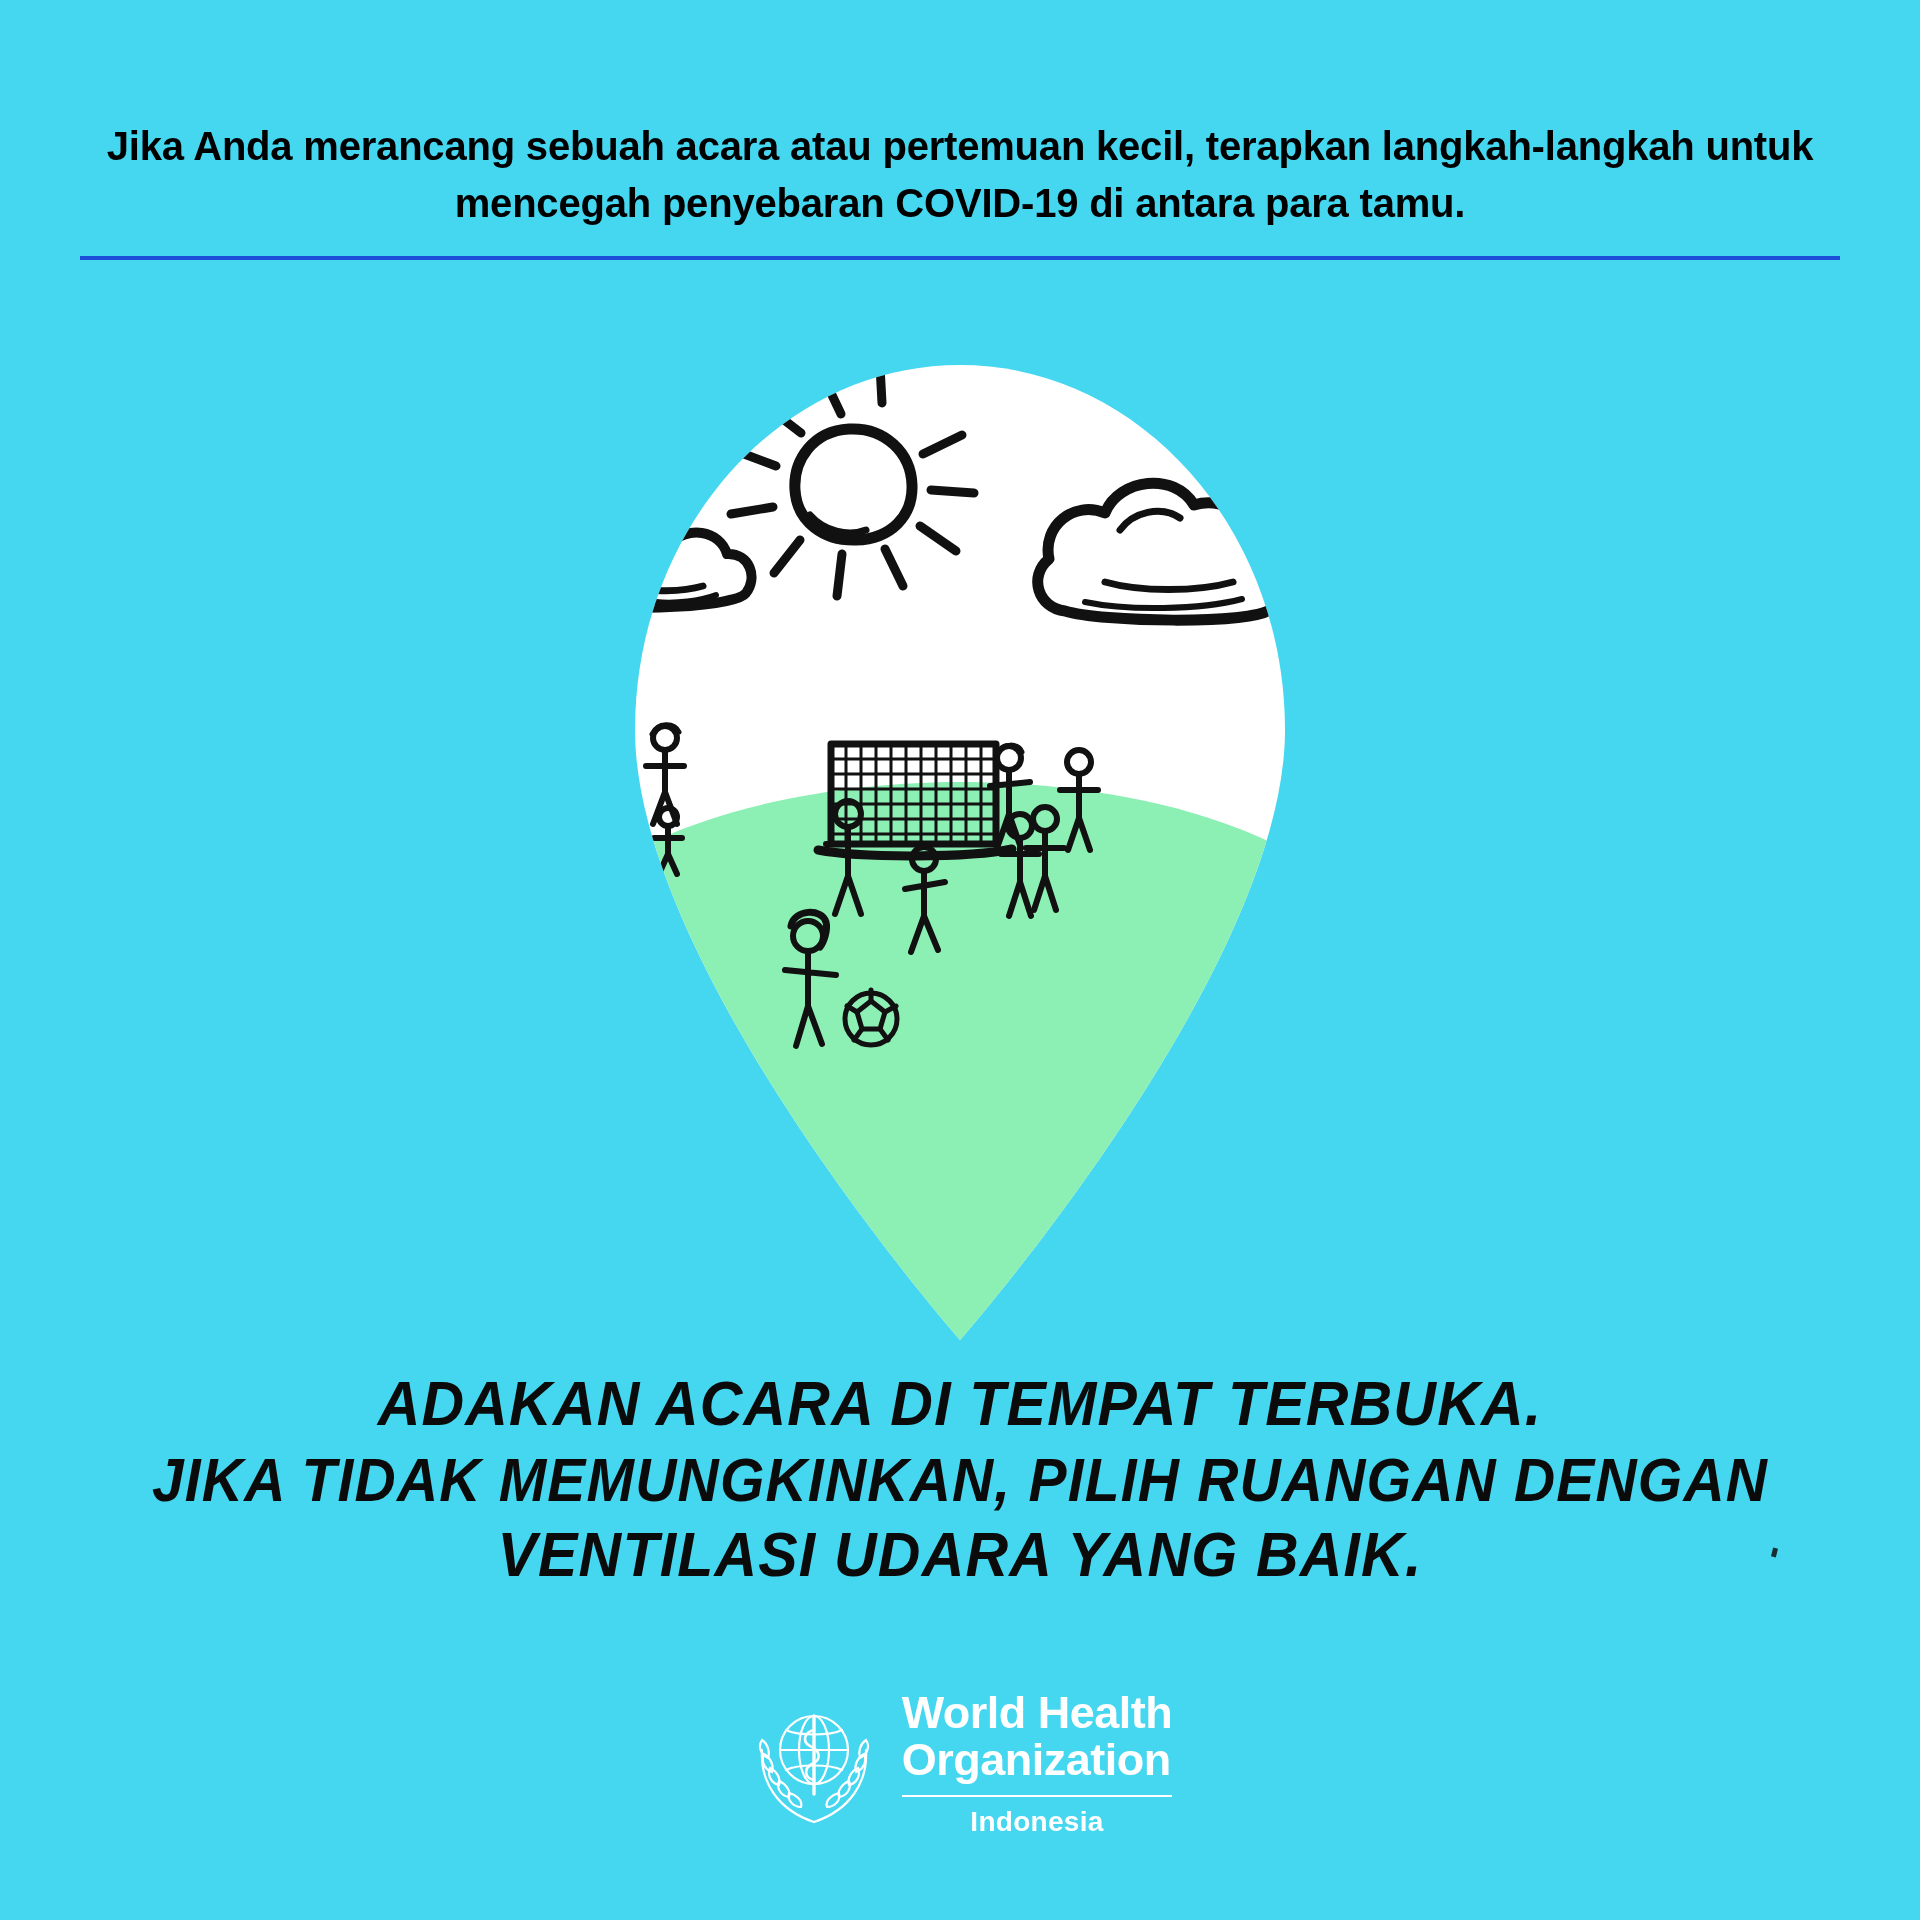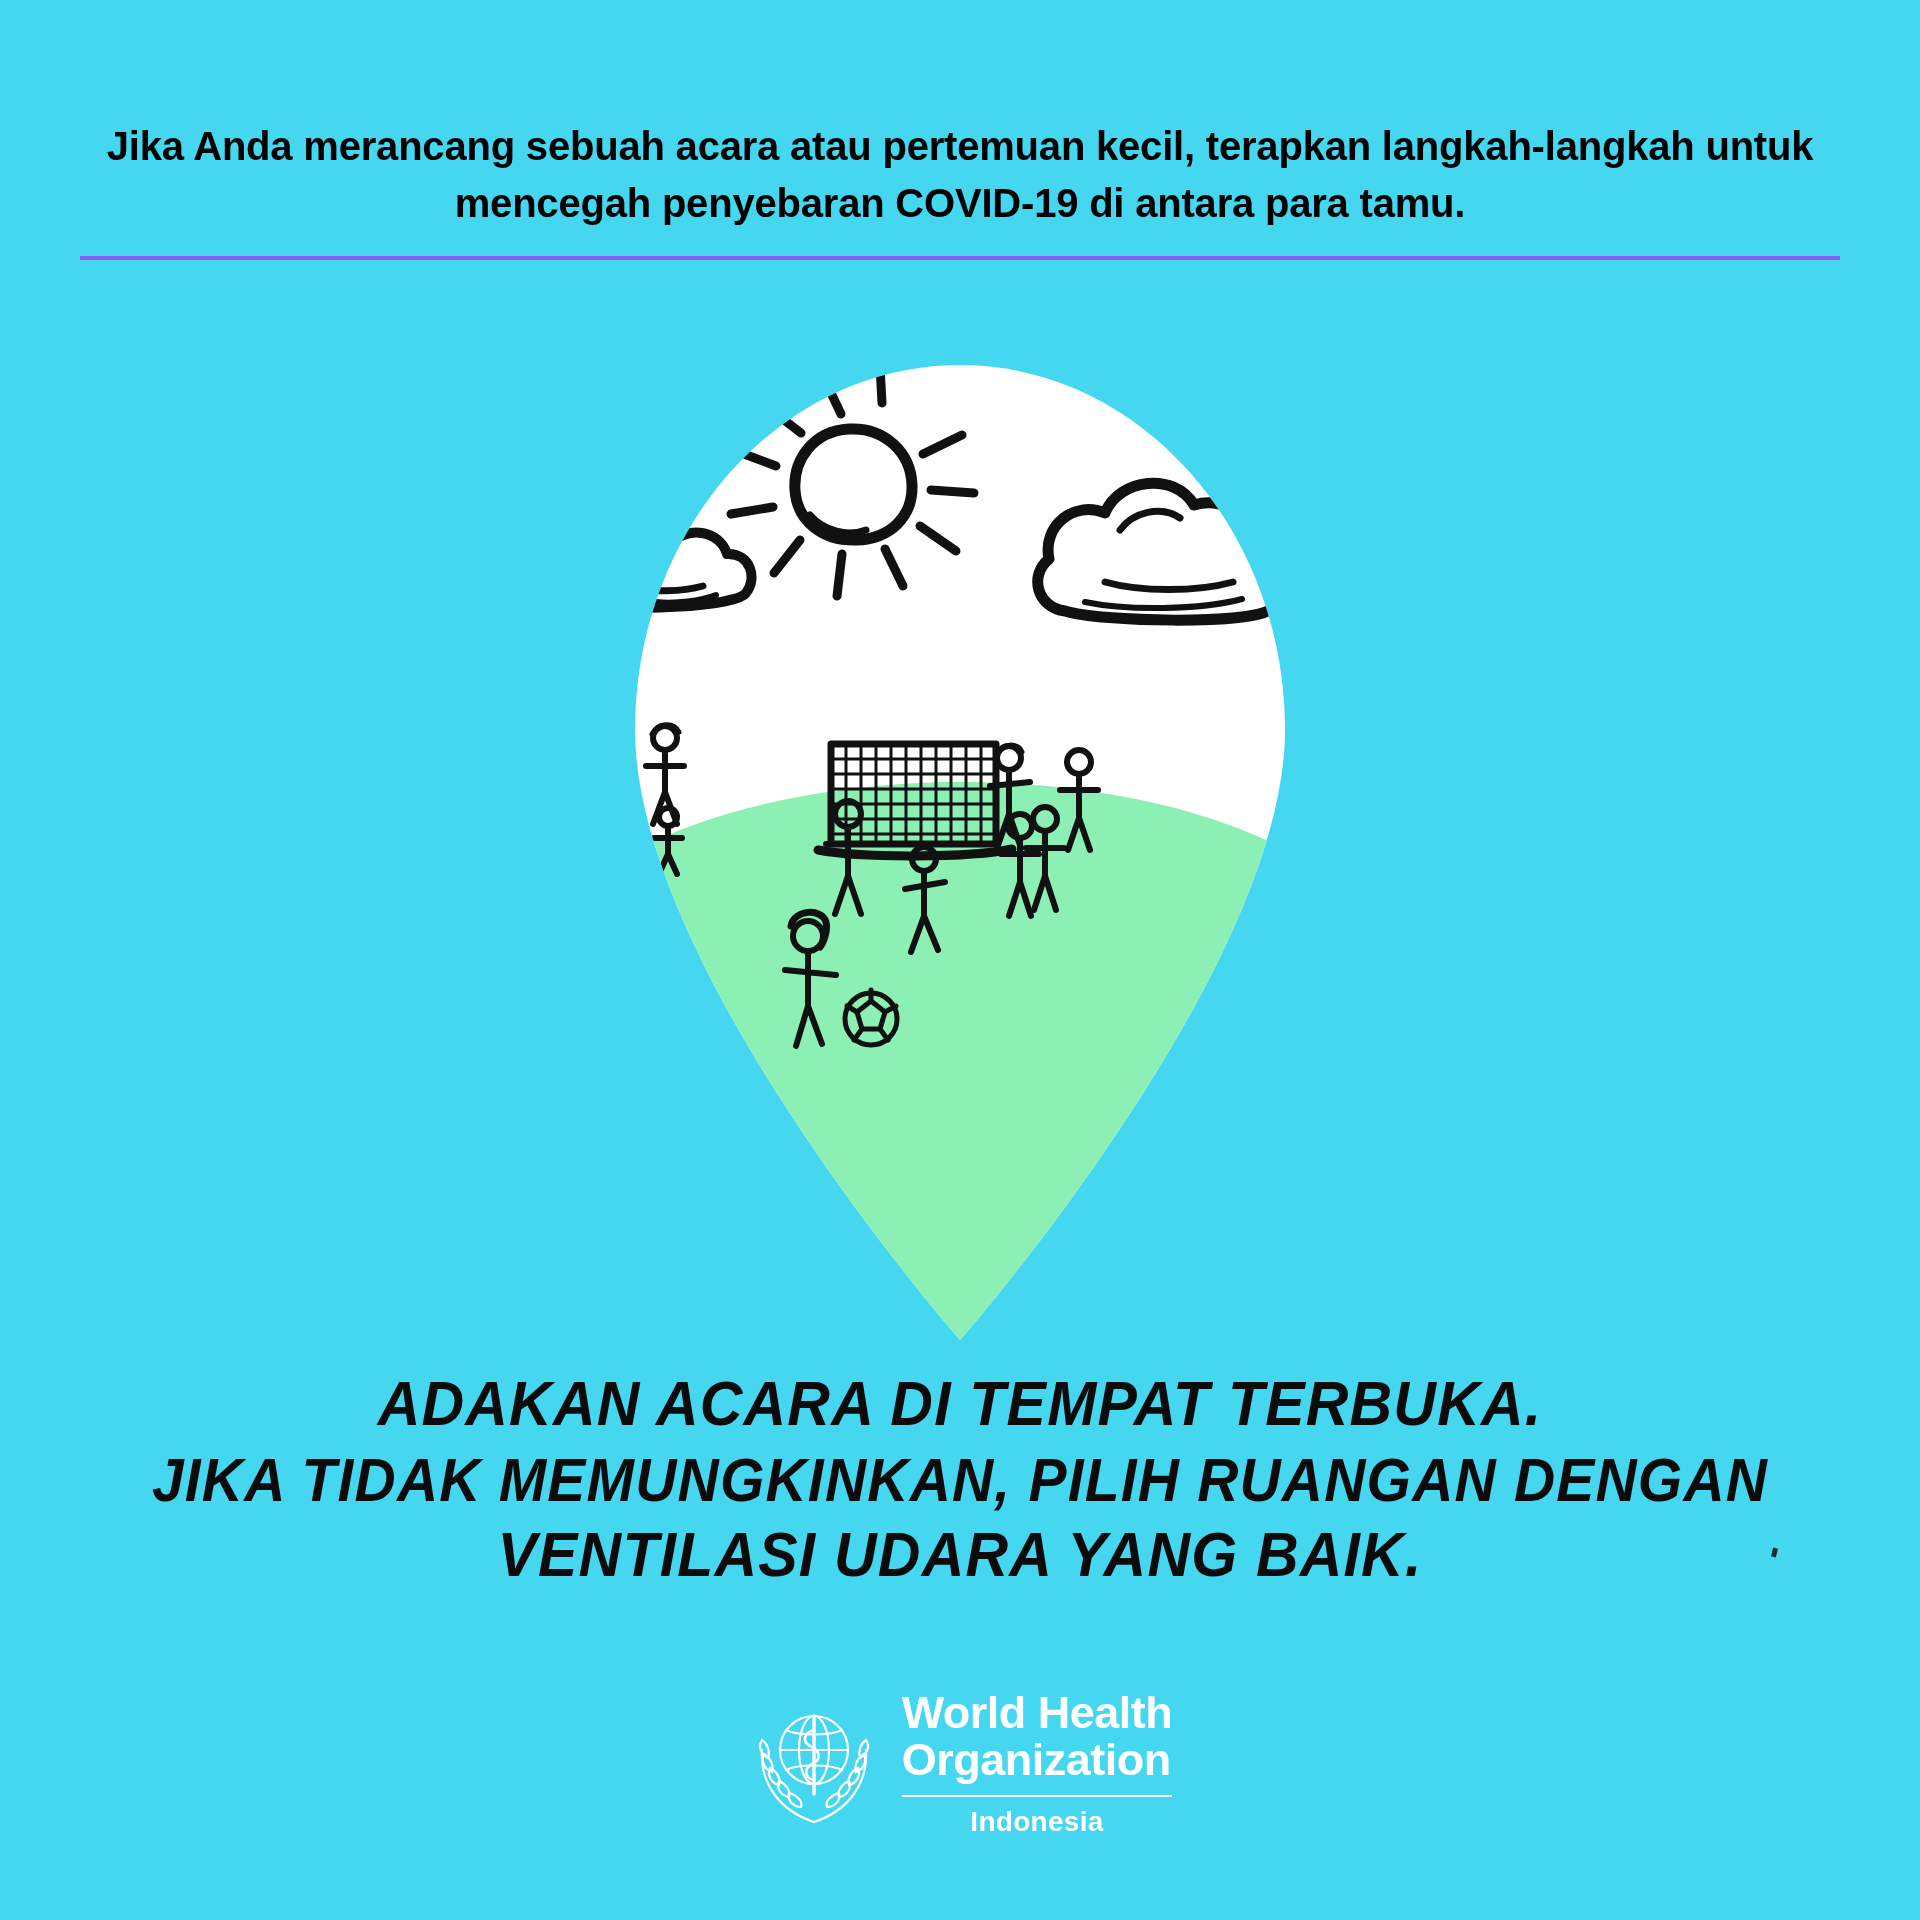--- a/index.html
+++ b/index.html
@@ -30,21 +30,21 @@
     text-align: center;
   }
   .headline {
     font-family: "Liberation Sans", sans-serif;
     font-weight: bold;
     font-size: 40px;
     line-height: 1.42;
     color: #000000;
     letter-spacing: -0.2px;
     padding-bottom: 24px;
-    border-bottom: 4px solid #8b5cf6;
+    border-bottom: 4px solid #1d4ed8;
   }
 
   
   .pin {
     position: absolute;
     left: 560px;
     top: 330px;
     width: 800px;
     height: 1030px;
   }

